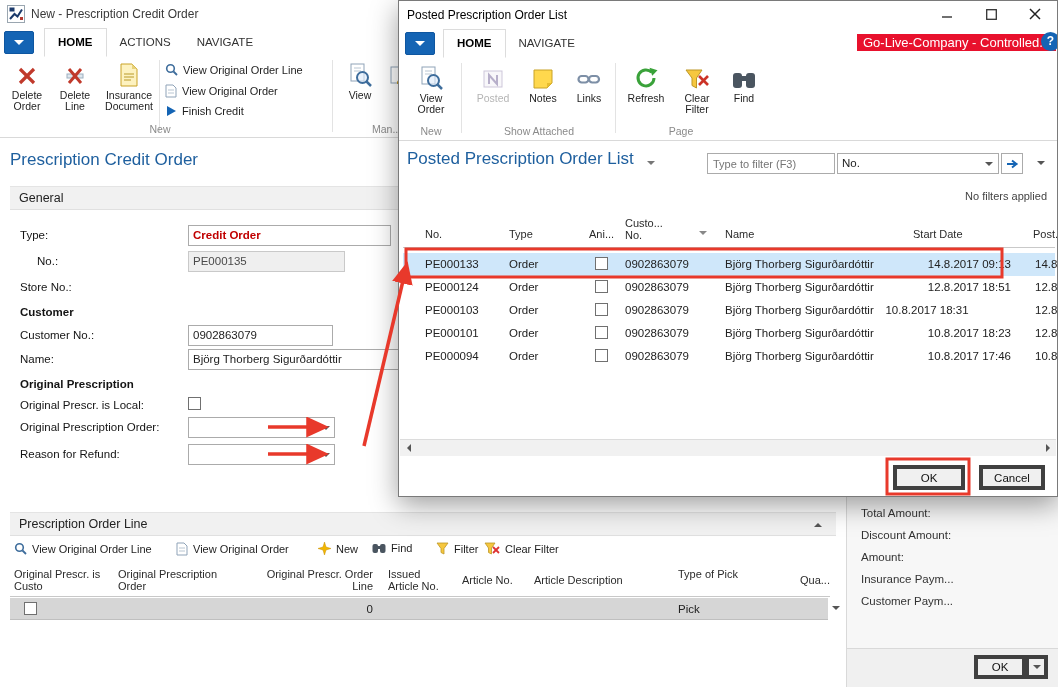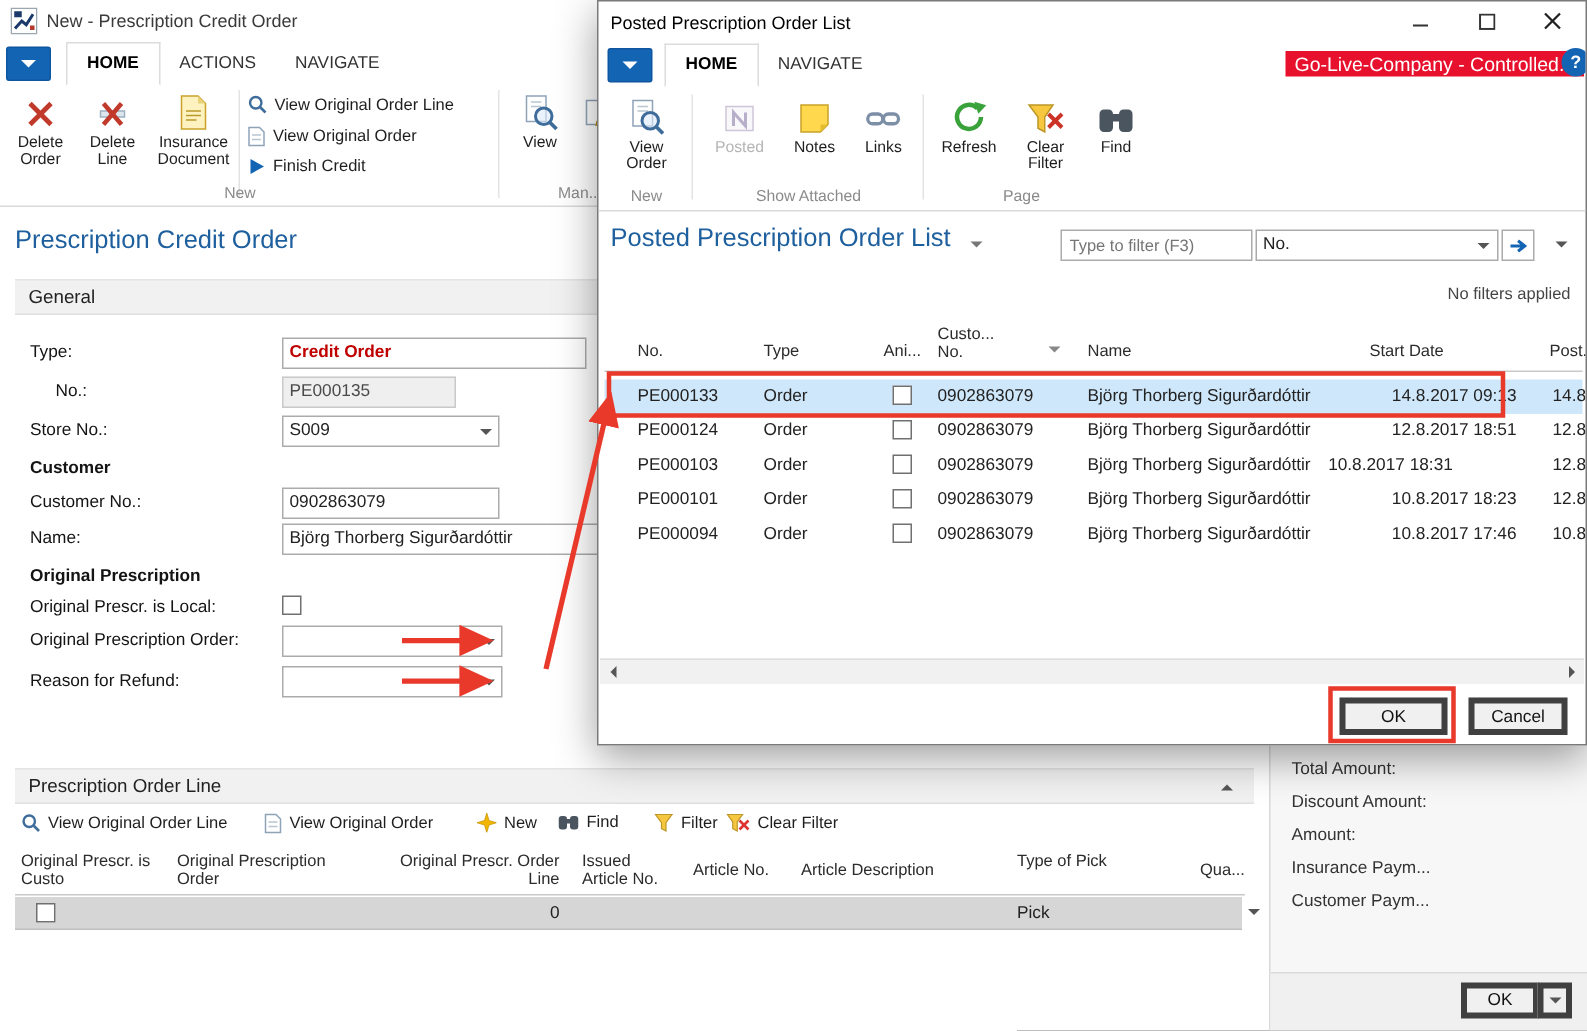--- a/index.html
+++ b/index.html
@@ -158,29 +158,25 @@
   <div class="sechdr" style="left:10px;top:186px;width:826px;height:24px;">
     <span>General</span>
   </div>
 
   <div class="flabel" style="left:20px;top:229px;">Type:</div>
   <div class="field" style="left:188px;top:225px;width:203px;color:#c00000;font-weight:bold;">
     <span>Credit Order</span>
   </div>
 
   <div class="flabel" style="left:20px;top:255px;margin-left:17px;">No.:</div>
-  <div class="field disabled" style="left:188px;top:251px;width:116px;">
+  <div class="field disabled" style="left:188px;top:251px;width:157px;">
     <span>PE000135</span>
   </div>
 
   <div class="flabel" style="left:20px;top:281px;">Store No.:</div>
-  <div class="field" style="left:188px;top:277px;width:145px;padding-right:16px;">
-    <span>S009</span>
-    <span class="tri down" style="right:4px;top:8px;"></span>
-  </div>
 
   <div class="flabel bold" style="left:20px;top:306px;">Customer</div>
 
   <div class="flabel" style="left:20px;top:329px;">Customer No.:</div>
   <div class="field" style="left:188px;top:325px;width:145px;">
     <span>0902863079</span>
   </div>
 
   <div class="flabel" style="left:20px;top:353px;">Name:</div>
   <div class="field" style="left:188px;top:349px;width:213px;">

